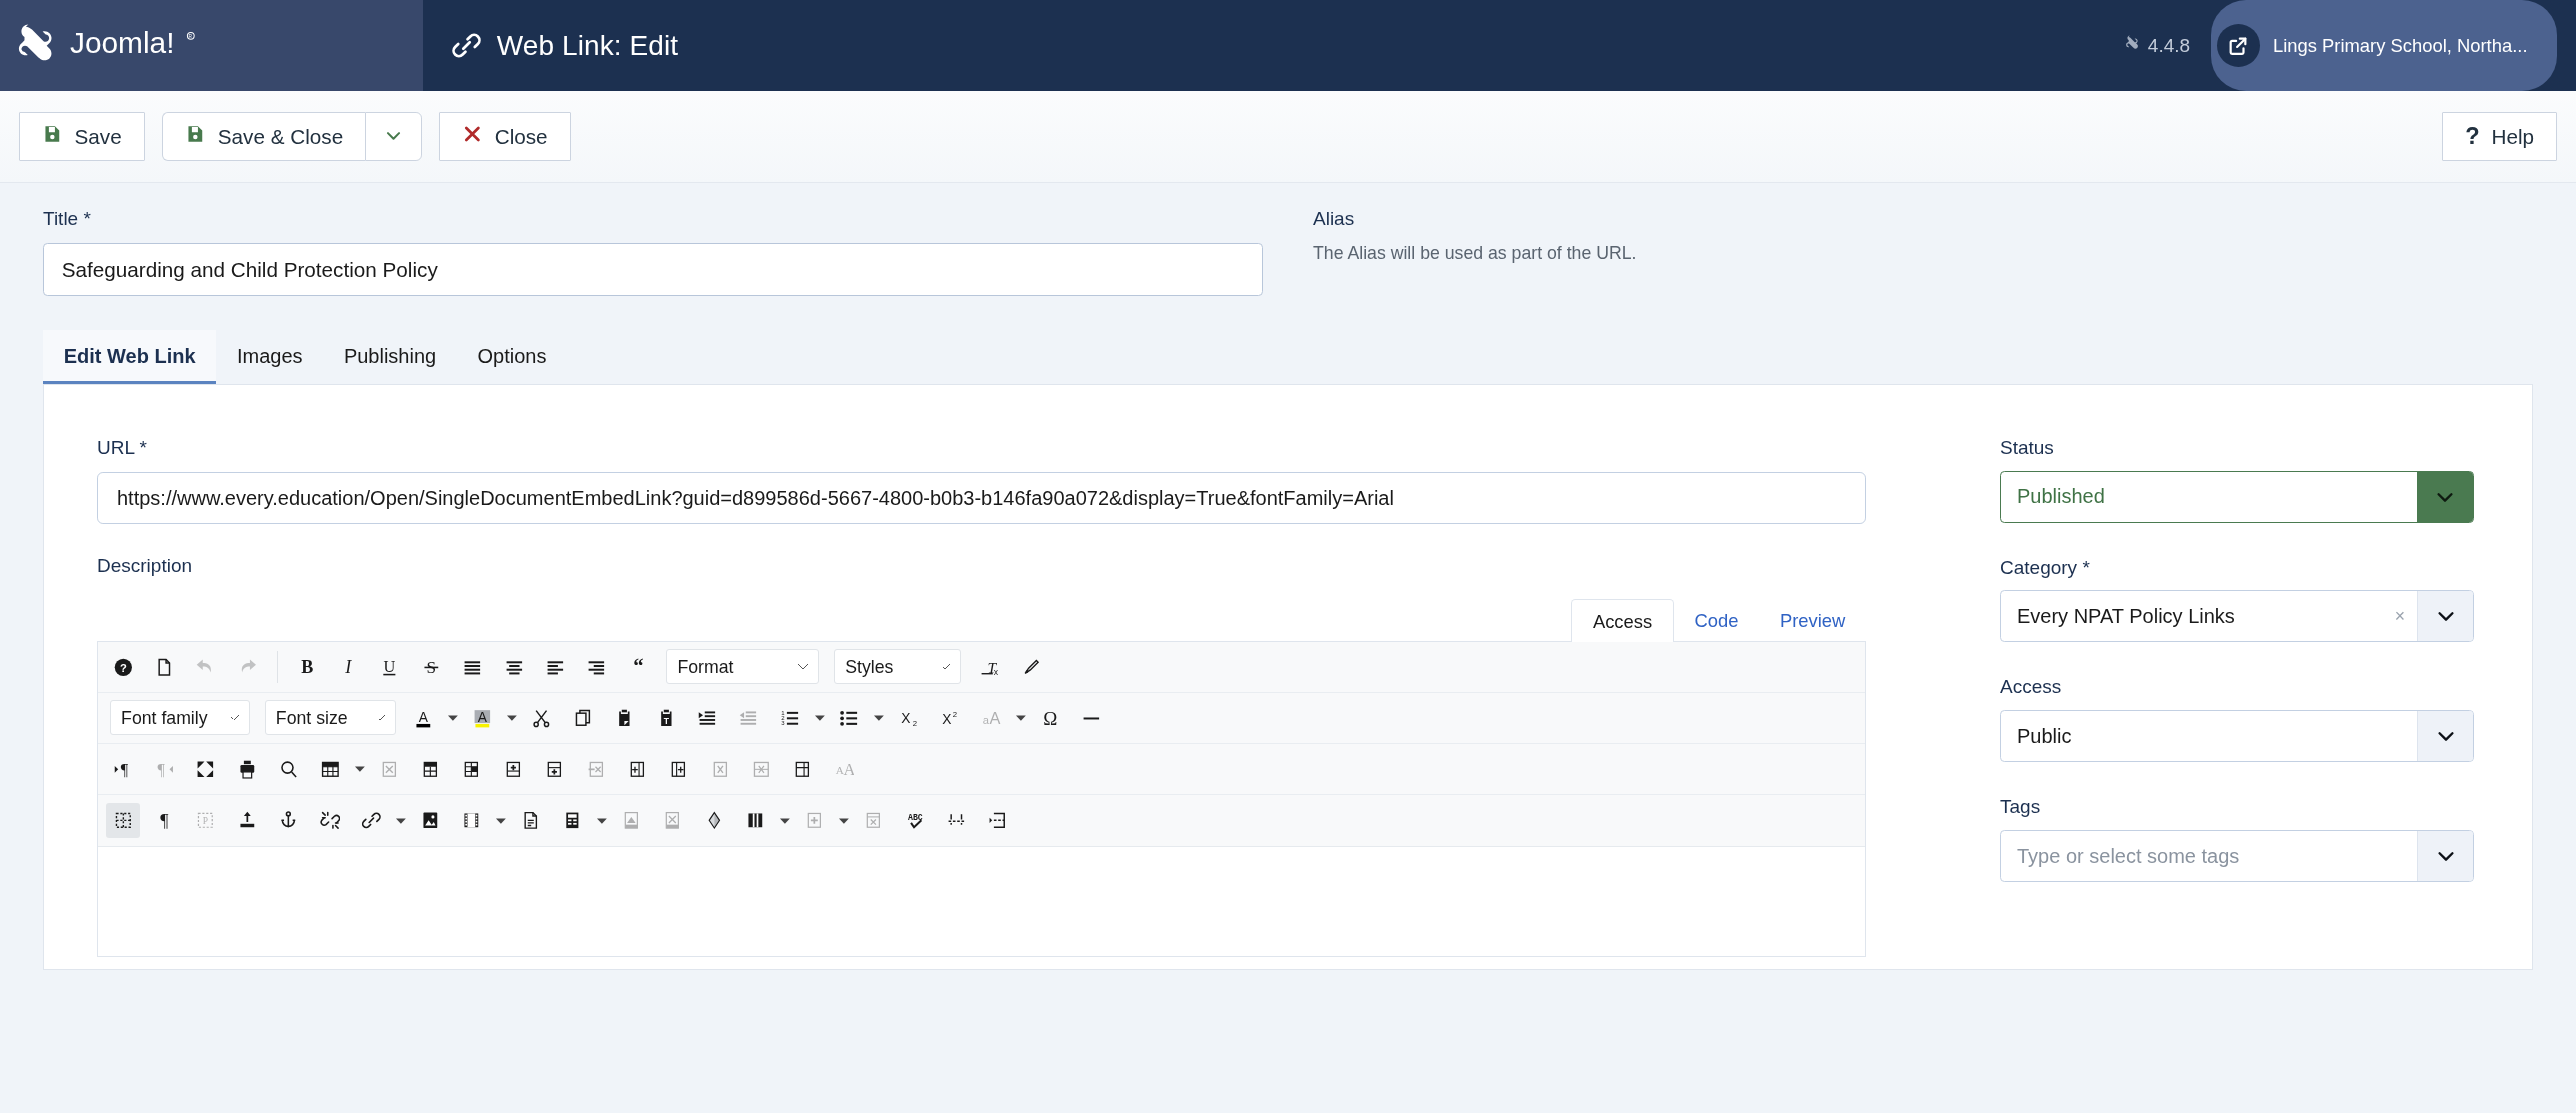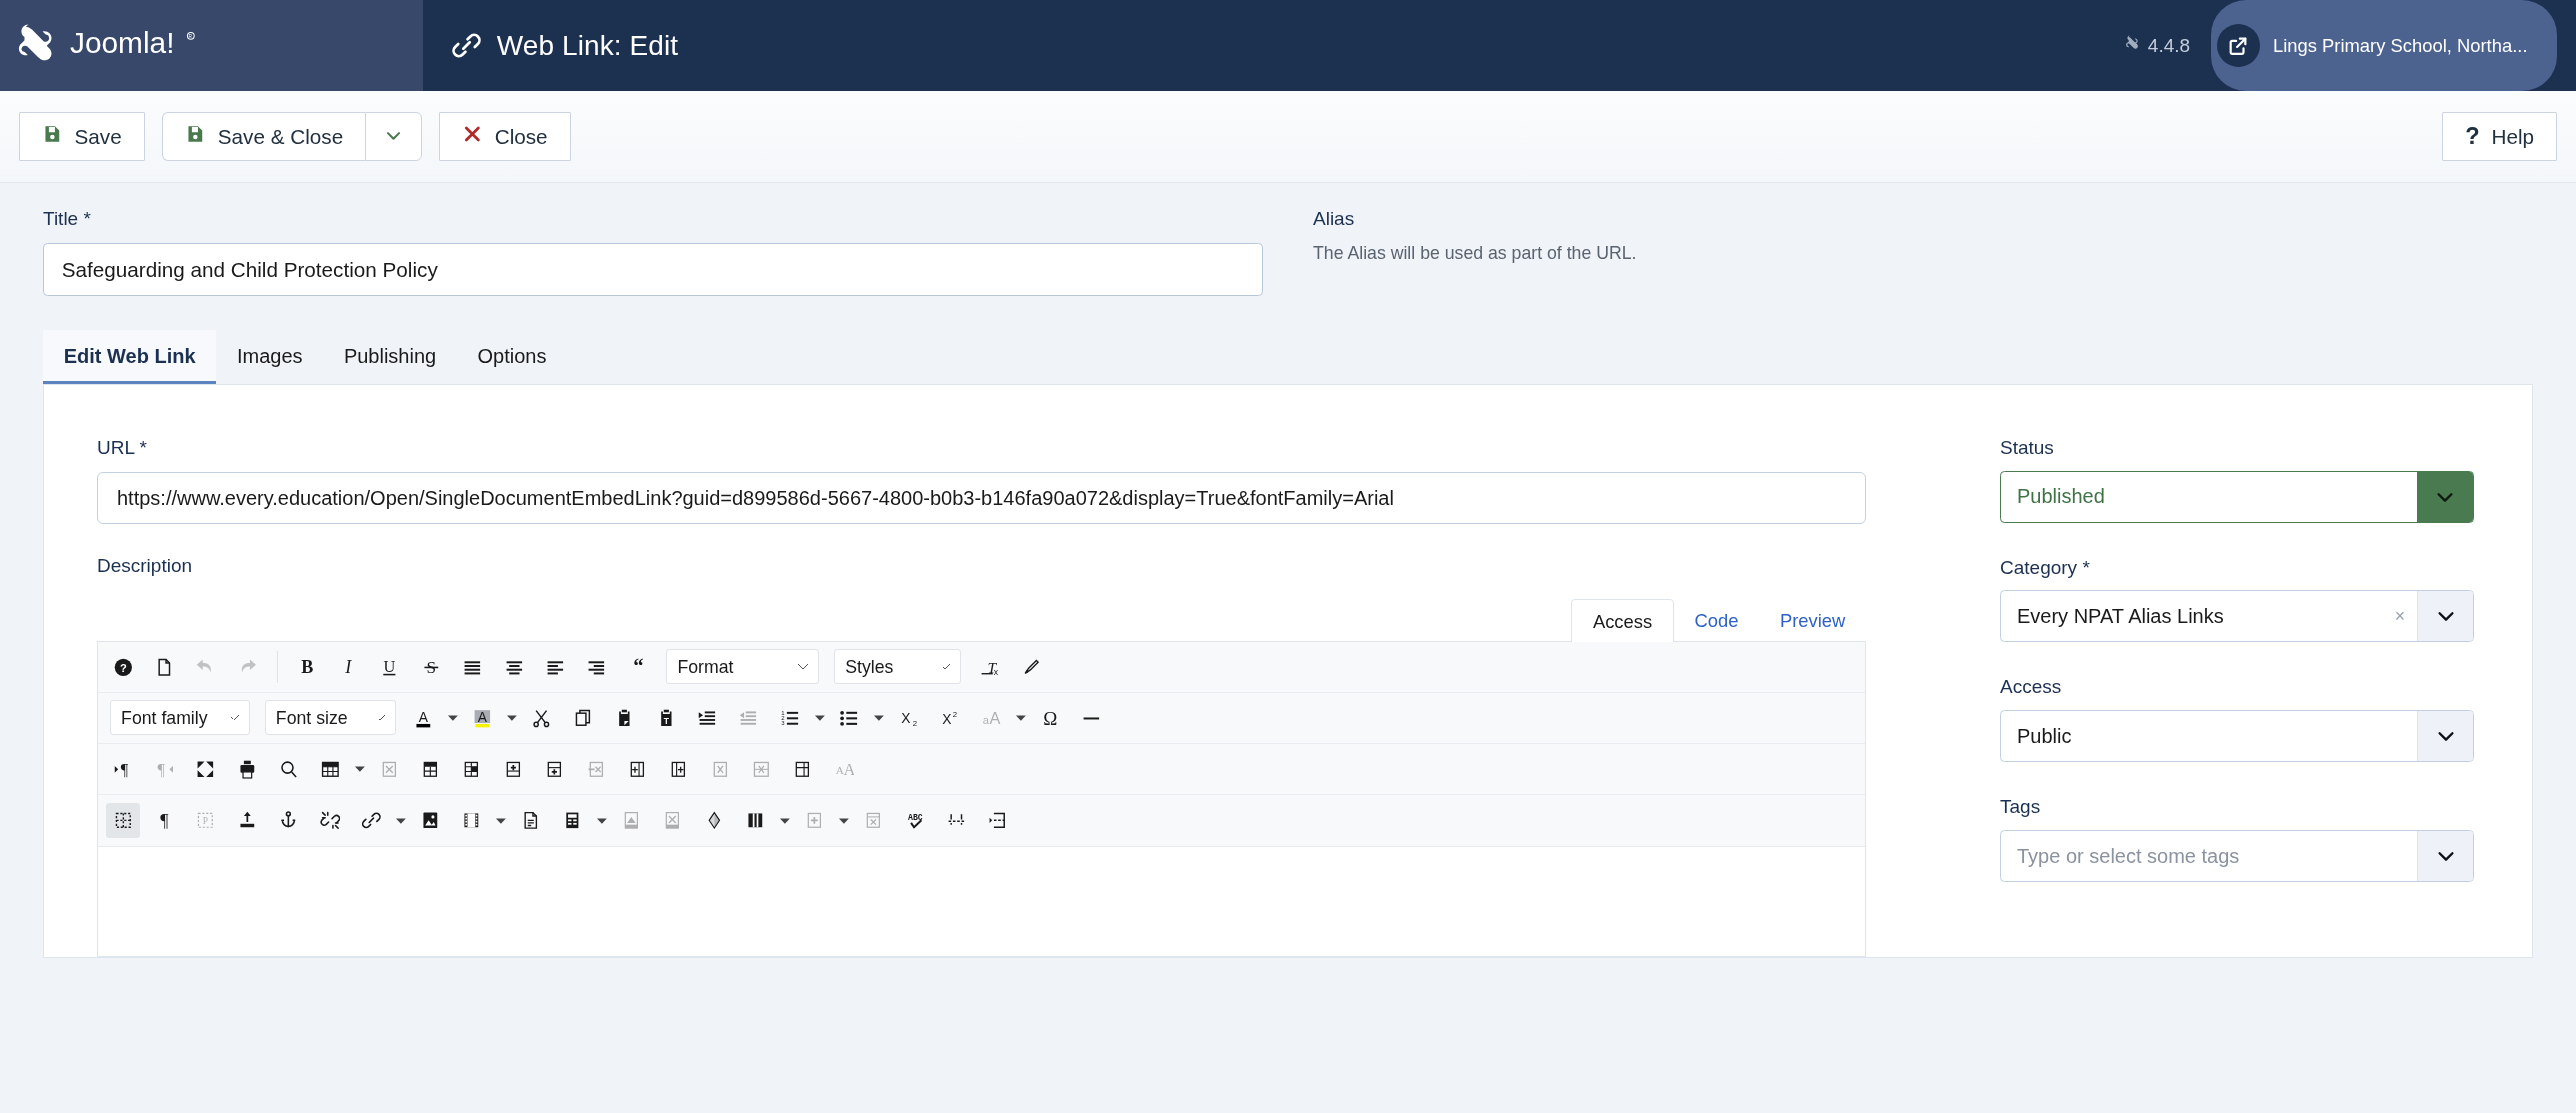--- a/index.html
+++ b/index.html
@@ -92,21 +92,21 @@
   .tab.active {
     color:#1c3050; font-weight: bold; background:#f7f9fc;
     border-bottom: 3.7px solid #5b83c0;
   }
 
   
   .panel {
     margin: 0 43px; background:#fff; border:0.7px solid #dfe5ed; border-top:none;
     display:flex; padding: 29.5px 0 0 0; min-height: 413px;
   }
-  .panel-main { flex: 1 1 auto; padding: 22px 0 0 53px; min-width:0; }
+  .panel-main { flex: 1 1 auto; padding: 22px 0 12px 53px; min-width:0; }
   .panel-side { flex: 0 0 590px; padding: 22px 58px 0 58px; }
 
   
   .url-field { margin-bottom: 31px; }
   .url-input {
     width: 1769px; max-width: 100%;
     height: 52px; border:0.7px solid #c3d0e2; border-radius: 5.9px; background:#fff;
     font-size: 20px; color:#1a1a1a; padding: 0 19px;
     font-family: "Liberation Sans", sans-serif;
   }
@@ -888,21 +888,21 @@
         </div>
       </div>
     </div>
 
     <div class="sf">
       <label class="sf-label">
         <span>Category</span>
         <span>*</span>
       </label>
       <div class="sel-wrap">
-        <div class="sel-value">Every NPAT Alias Links</div>
+        <div class="sel-value">Every NPAT Policy Links</div>
         <div class="sel-x">×</div>
         <div class="sel-arrow">
           <svg viewBox="0 0 24 24" fill="none" stroke="#0d1117" stroke-width="2.6" stroke-linecap="round" stroke-linejoin="round">
               <path d="M5 9l7 7 7-7"></path>
             </svg>
         </div>
       </div>
     </div>
 
     <div class="sf">

